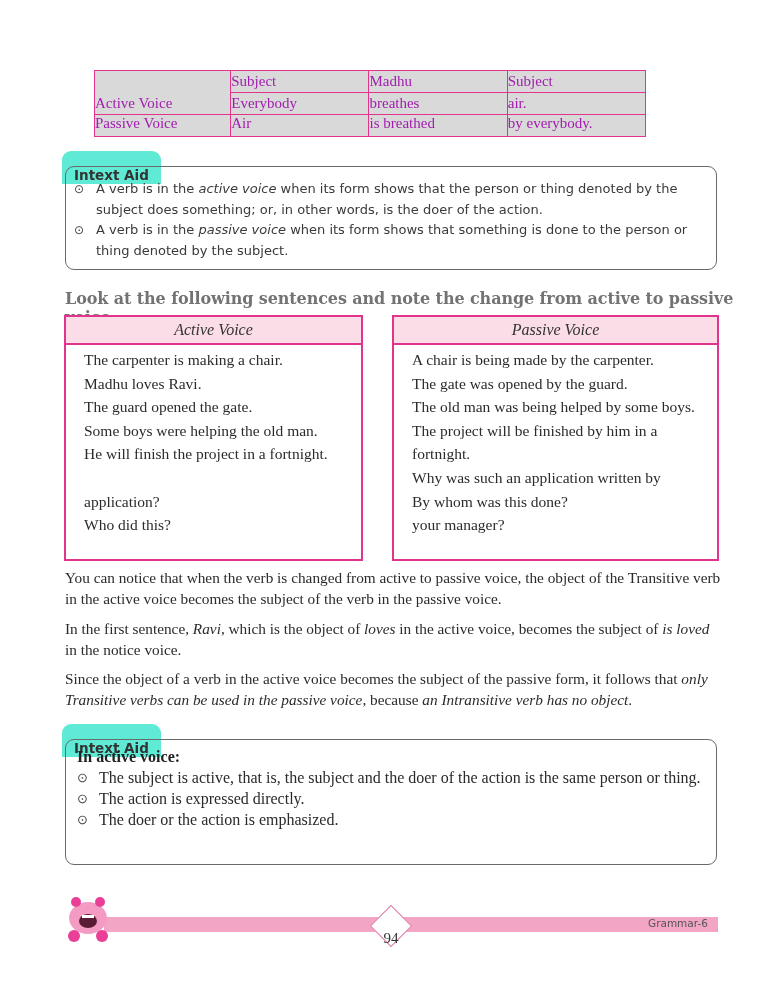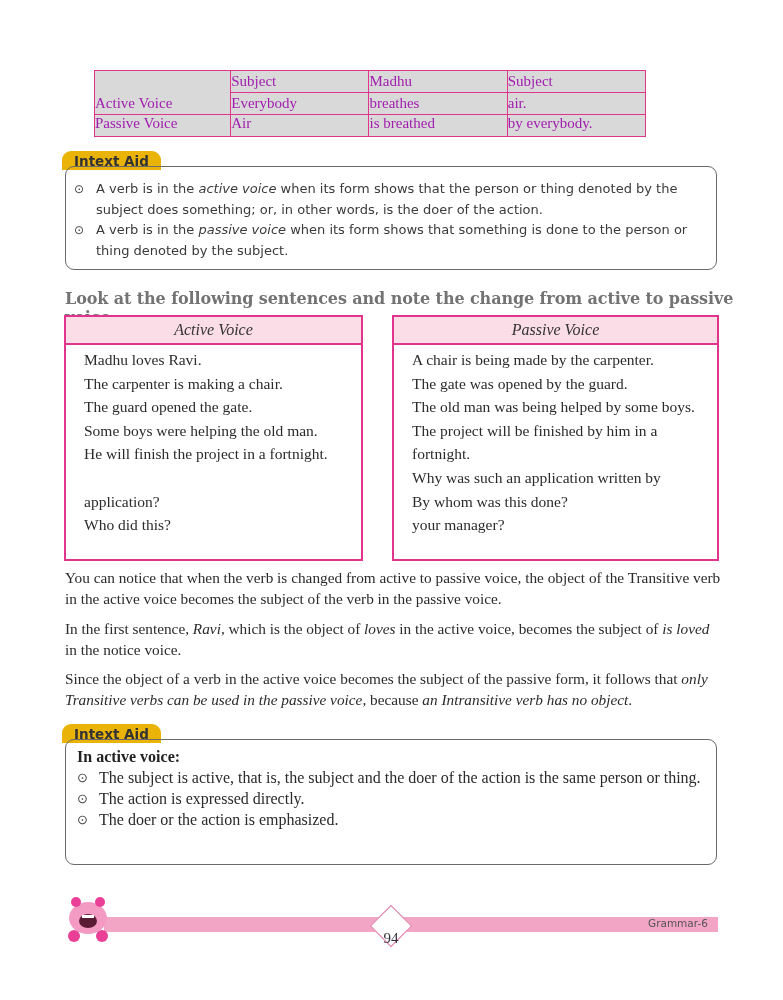--- a/index.html
+++ b/index.html
@@ -8,23 +8,23 @@
 
   
   .top-table { position: absolute; left: 94px; top: 70px; width: 552px; height: 67px;
                border-collapse: collapse; background: #d9d9d9; font-size: 15px; }
   .top-table td { border: 1.5px solid #e0358a; text-align: left; padding: 0; height: 20px; color:#a21caf; }
   .top-table td.rowhead { width: 134px; }
   .top-table td.c { width: 136px; }
 
   
   .aid { position: absolute; left: 65px; width: 652px; border: 1.3px solid #6a6a6a; border-radius: 9px; box-sizing: border-box; }
-  .aid-tab { position: absolute; left: 62px; background: #eab308; border-radius: 9px 9px 0 0;
+  .aid-tab { position: absolute; left: 62px; background: #5eead4; border-radius: 9px 9px 0 0;
              font-family: "DejaVu Sans", sans-serif; font-weight: bold; font-size: 13.5px; color:#333;
-             padding: 2px 12px 1px 12px; }
+             padding: 16px 12px 1px 12px; }
 
   .aid1 { top: 166px; height: 104px; }
   .aid1 ul { list-style: none; margin: 0; padding: 12px 28px 0 30px;
              font-family: "DejaVu Sans", sans-serif; font-size: 13px; line-height: 20.5px; color: #3a3a3a; }
   .aid1 li { position: relative; }
   .bullet { position: absolute; left: -22px; top: 0; font-size: 12px; color:#444; }
 
   .aid2 { top: 739px; height: 126px; }
   .aid2 .title { font-family: "Liberation Serif", serif; font-weight: bold; font-size: 16px; padding: 8px 0 0 11px; color:#222;}
   .aid2 ul { list-style: none; margin: 0; padding: 1px 14px 0 33px;
@@ -90,22 +90,22 @@
       <span>A verb is in the </span><i>passive voice</i><span> when its form shows that something is done to the person or thing denoted by the subject.</span>
     </li>
   </ul>
 </div>
 
 <div class="lead">Look at the following sentences and note the change from active to passive voice.</div>
 
 <div class="vbox left-box">
   <div class="head">Active Voice</div>
   <ul id="active-list">
+      <li>The carpenter is making a chair.</li>
       <li>Madhu loves Ravi.</li>
-      <li>The carpenter is making a chair.</li>
       <li>The guard opened the gate.</li>
       <li>Some boys were helping the old man.</li>
       <li>He will finish the project in a fortnight.</li>
       <li class="gap"></li>
       <li>application?</li>
       <li>Who did this?</li>
     </ul>
 </div>
 <div class="vbox right-box">
   <div class="head">Passive Voice</div>

